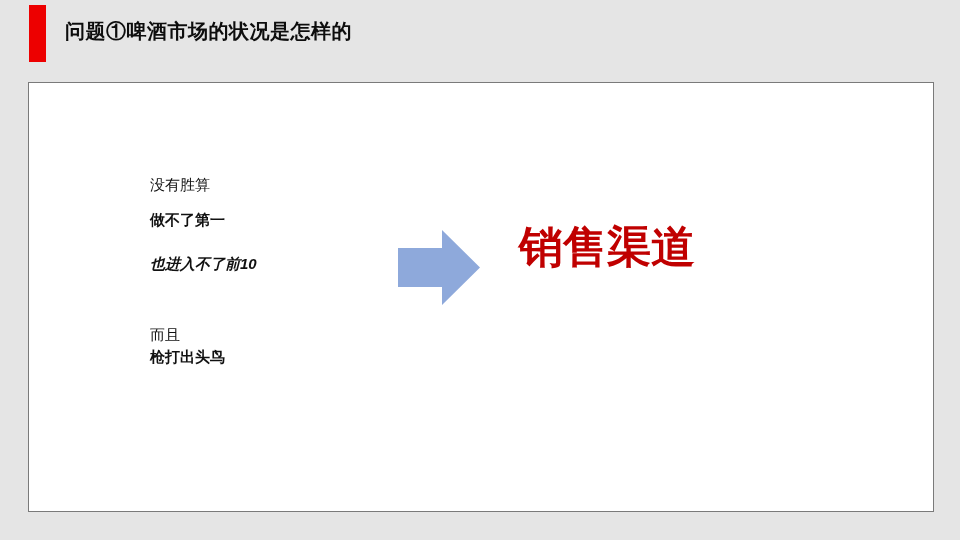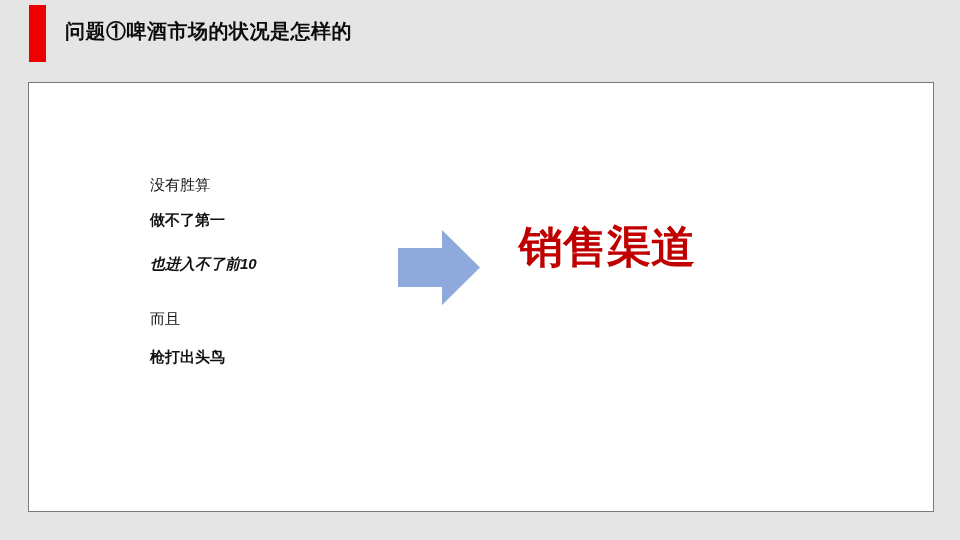--- a/index.html
+++ b/index.html
@@ -58,21 +58,21 @@
     font-size: 15px;
     font-weight: normal;
   }
   .line.large {
     font-size: 15px;
     font-weight: bold;
   }
   .line-0 { top: 177px; }
   .line-1 { top: 212px; }
   .line-2 { top: 256px; font-style: italic; }
-  .line-3 { top: 311px; }
+  .line-3 { top: 327px; }
   .line-4 { top: 349px; }
   
   .arrow-wrap {
     position: absolute;
     left: 398px;
     top: 230px;
     width: 82px;
     height: 75px;
   }
   

